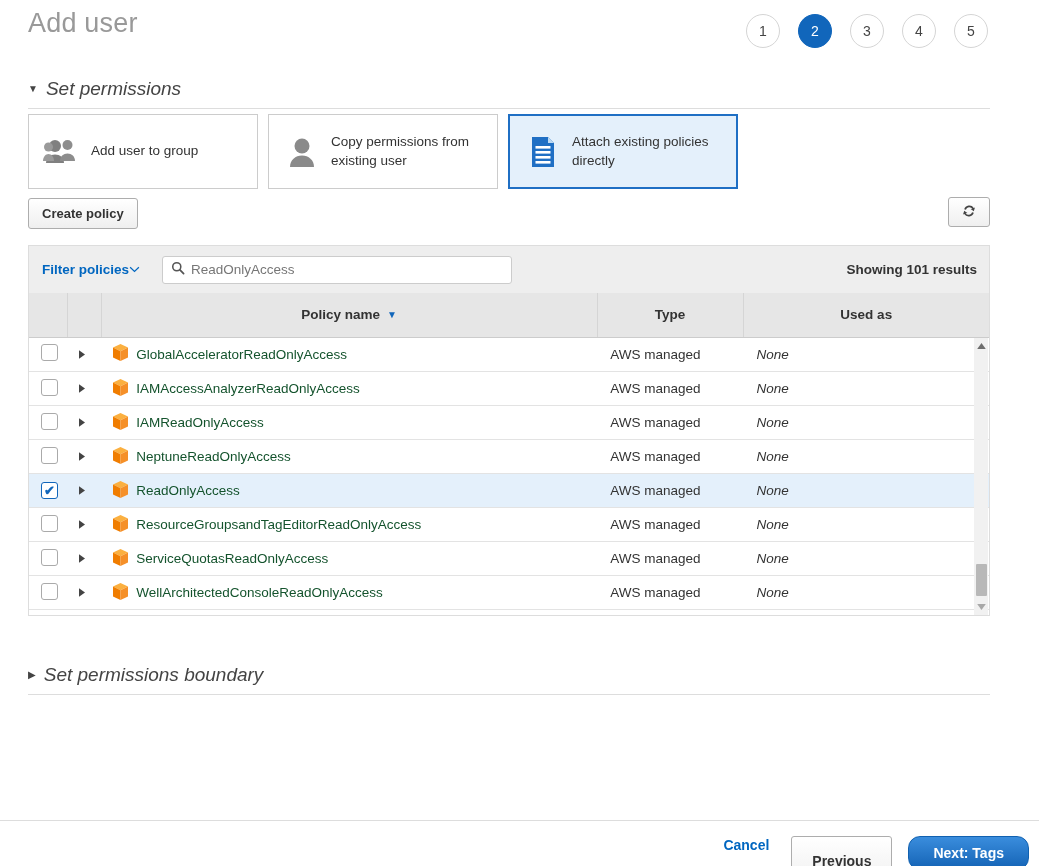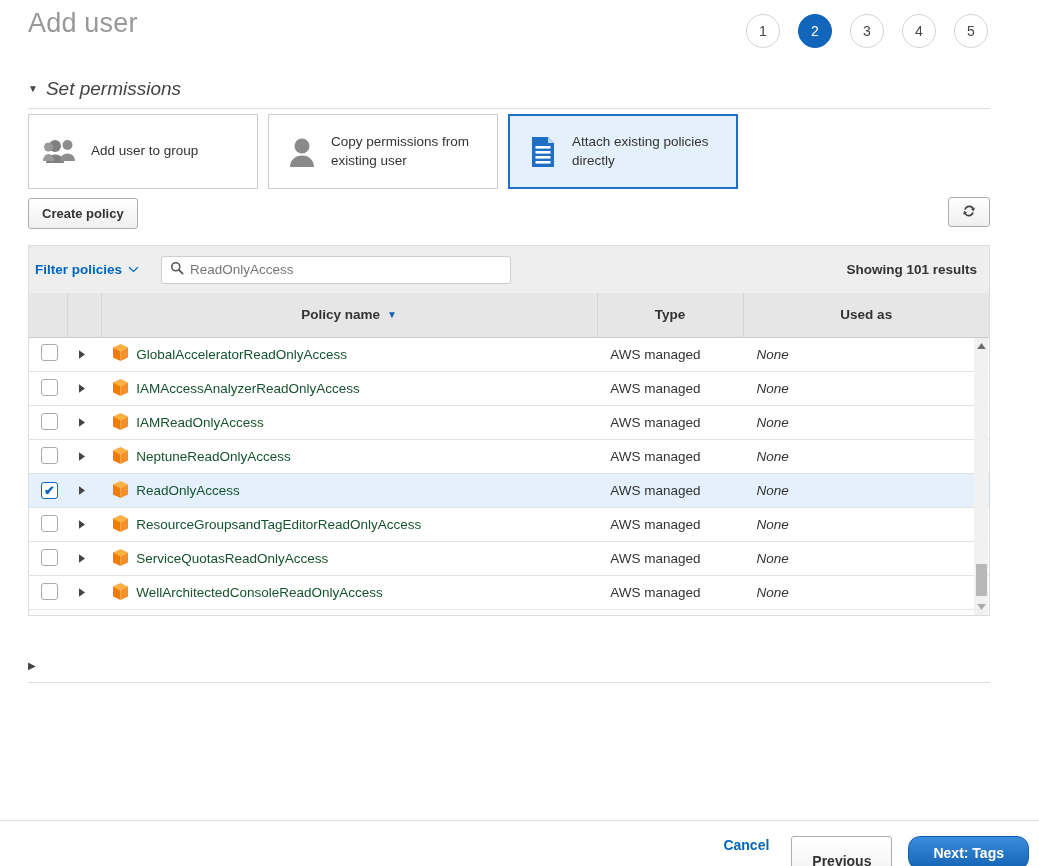--- a/index.html
+++ b/index.html
@@ -80,23 +80,23 @@
   }
 
   
   .filter-bar {
     position: absolute; left: 28px; top: 245px;
     width: 962px; height: 48px;
     background: #eeeeee; border: 1px solid #dddddd; border-bottom: none;
     display: flex; align-items: center;
   }
   .filter-link {
-    margin-left: 6px; color: #0066c0; font-size: 13.5px;
+    margin-left: 13px; color: #0066c0; font-size: 13.5px;
     font-weight: bold; cursor: pointer;
-    display: flex; align-items: center; gap: 6px;
+    display: flex; align-items: center; 
   }
   .filter-link .chev { font-size: 10px; font-weight: normal; }
   .search-wrap {
     margin-left: 22px; position: relative;
     width: 350px; height: 28px;
   }
   .search-box {
     width: 100%; height: 100%;
     border: 1px solid #cccccc; border-radius: 3px; background: #ffffff;
     display: flex; align-items: center; padding-left: 8px; gap: 6px;
@@ -483,20 +483,21 @@
           <svg viewBox="0 0 10 7" width="9" height="6" aria-hidden="true">
               <path d="M0 0 L10 0 L5 7 Z" fill="#a8a8a8"></path>
             </svg>
         </div>
       </div>
     </div>
   </div>
 
   <div class="section-head" id="sec-boundary">
     <span class="caret">▶</span>
+    <span class="txt">Set permissions boundary</span>
   </div>
 
   <div class="footer-sep"></div>
   <div class="footer-actions">
     <button class="link-btn">Cancel</button>
     <button class="btn btn-prev">Previous</button>
     <button class="btn-next">Next: Tags</button>
   </div>
 
 </div>

